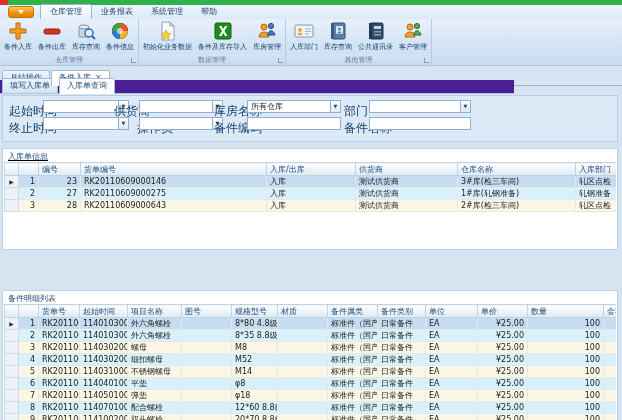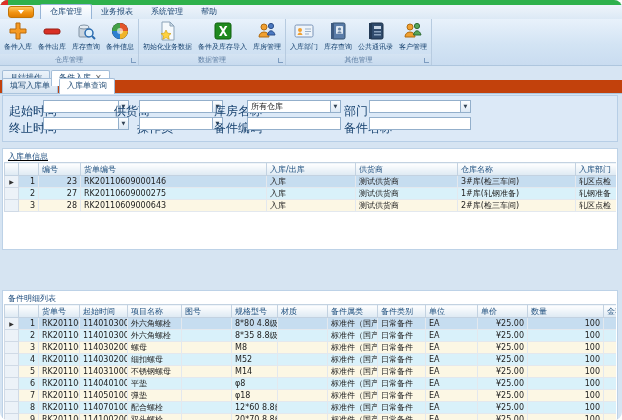--- a/index.html
+++ b/index.html
@@ -1,19 +1,19 @@
 <!DOCTYPE html>
 <html><head>
 <meta charset="utf-8">
 <style>
   * { box-sizing: border-box; margin: 0; padding: 0; }
   html,body { width:622px; height:420px; overflow:hidden; }
   body { font-family:"DejaVu Sans", sans-serif; background:#fff; }
   .screen { position:relative; width:622px; height:420px; overflow:hidden;
-            background:#d6e4f2;border-radius:8px; }
+            background:#d6e4f2; }
 
   
   .top-strip { position:absolute; top:0; left:0; width:622px; height:5px; background:#2fb14c; }
   .top-strip .red-sq { position:absolute; left:0; top:0; width:8px; height:5px; background:#e03028; }
 
   
   .ribbon-tabrow { position:absolute; top:5px; left:0; width:622px; height:14px;
     background:linear-gradient(#eef4fb,#dce9f5); display:flex; align-items:flex-end; }
   .app-btn { margin:0 6px 1px 8px; width:26px; height:12px; border-radius:3px;
     background:linear-gradient(#ffc95e,#f29413 55%,#e07e00); border:1px solid #c27407;
@@ -39,22 +39,22 @@
 
   
   .doc-tabbar { position:absolute; top:66px; left:0; width:622px; height:20px;
     background:#d7e5f3; border-bottom:1px solid #9db8d6; display:flex; align-items:flex-end; padding-left:2px; gap:1px; }
   .dtab { font-size:8px; color:#1d4872; padding:1px 7px 2px; white-space:nowrap;
     background:linear-gradient(#ecf3fa,#d7e4f1); border:1px solid #a3bdd8; border-bottom:0;
     border-radius:2px 2px 0 0; display:flex; align-items:center; gap:4px; position:relative; }
   .dtab.active { background:#fff; margin-bottom:-1px; padding-bottom:3px; z-index:2; }
   .close-x { font-size:8px; color:#555; line-height:1; }
 
-  .sub-tabbar { position:absolute; top:80px; left:0; width:622px; height:14px;
-    background:#c2410c; border-bottom:1px solid #aac4dd; display:flex; align-items:flex-end; padding-left:2px; gap:1px; }
+  .sub-tabbar { position:absolute; top:80px; left:0; width:514px; height:14px;
+    background:#4c1d95; border-bottom:1px solid #aac4dd; display:flex; align-items:flex-end; padding-left:2px; gap:1px; }
 
   
   .filter-panel { position:absolute; top:95px; left:2px; width:616px; height:47px;
     background:#dce9f7; border:1px solid #b7cee6; }
   .flabel { position:absolute; font-size:12px; color:#17426f; white-space:nowrap; }
   .ffield { position:absolute; height:13px; background:#fff; border:1px solid #93afcb;
     font-size:8px; line-height:11px; padding:0 3px; color:#222; overflow:hidden; white-space:nowrap; }
   .ffield .arrow { position:absolute; right:-1px; top:-1px; bottom:-1px; width:11px;
     background:linear-gradient(#fbfdff,#dce8f4); border:1px solid #93afcb;
     display:flex; align-items:center; justify-content:center; font-size:5px; color:#345; }

